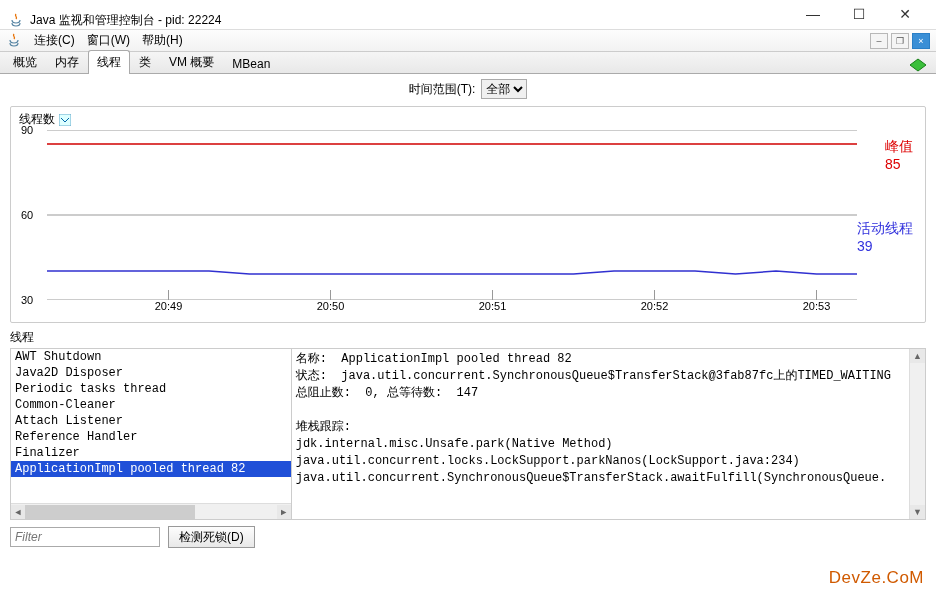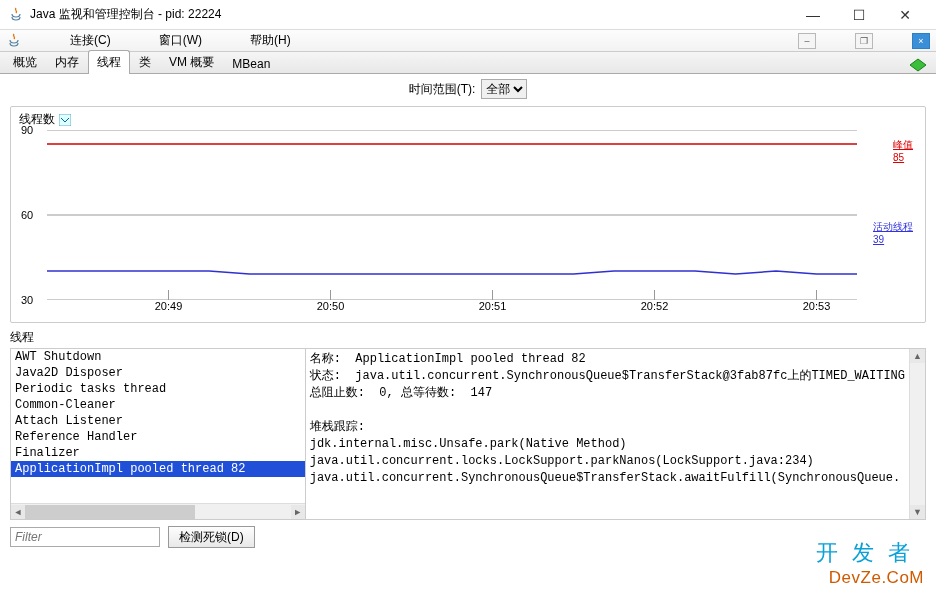--- a/index.html
+++ b/index.html
@@ -1,51 +1,51 @@
 <!DOCTYPE html>
 <html><head>
 <meta charset="utf-8">
 <style>
 * { margin: 0; padding: 0; box-sizing: border-box; }
 body { font-family: "Microsoft YaHei", Arial, sans-serif; font-size: 12px; background: #fff; width: 936px; height: 590px; overflow: hidden; position: relative; }
-.titlebar { height: 30px; display: flex; align-items: center; padding: 0 8px; border-bottom: 1px solid #ddd; }
+.titlebar { height: 30px; display: flex; align-items: flex-end; padding: 0 8px; border-bottom: 1px solid #ddd; }
 .titlebar .icon { width: 16px; height: 16px; margin-right: 6px; }
 .titlebar .title { flex: 1; font-size: 12px; }
 .titlebar .tctrl { width: 46px; height: 30px; display: flex; align-items: center; justify-content: center; font-size: 14px; color: #333; }
-.menubar { height: 22px; display: flex; align-items: center; padding: 0 6px; background: linear-gradient(#fdfdfd,#f2f2f2); border-bottom: 1px solid #ccc; gap: 36px; }
+.menubar { height: 22px; display: flex; align-items: center; padding: 0 6px; background: linear-gradient(#fdfdfd,#f2f2f2); border-bottom: 1px solid #ccc; }
 .menubar .micon { width: 16px; height: 16px; margin-right: 6px; }
 .menubar .mitem { padding: 2px 6px; font-size: 12px; }
 .menubar .spacer { flex: 1; }
 .menubar .wbtn { width: 18px; height: 16px; border: 1px solid #b8b8b8; background: #f5f5f5; margin-left: 3px; display: flex; align-items: center; justify-content: center; font-size: 9px; color: #555; }
 .tabbar { height: 22px; display: flex; align-items: flex-end; background: linear-gradient(#f5f5f5,#e8e8e8); border-bottom: 1px solid #aaa; padding: 0 4px; justify-content: center; }
 .tab { padding: 3px 8px; font-size: 12px; border: 1px solid transparent; border-bottom: none; position: relative; top: 1px; }
 .tab.active { background: #fff; border-color: #aaa; border-top-left-radius: 3px; border-top-right-radius: 3px; }
 .tabbar .spacer { flex: 1; }
 .refresh-icon { width: 20px; height: 16px; margin-right: 4px; }
 .range-row { height: 30px; display: flex; align-items: center; justify-content: center; gap: 6px; }
 .range-row select { height: 20px; font-size: 12px; border: 1px solid #aaa; background: #f0f0f0; }
 .chart-box { margin: 2px 10px; border: 1px solid #ccc; border-radius: 2px; padding: 4px 8px 6px 8px; }
 .chart-title { display: flex; align-items: center; gap: 4px; font-size: 12px; margin-bottom: 2px; }
 .chart-area { position: relative; height: 170px; margin-left: 28px; margin-right: 60px; }
 .ytick { position: absolute; left: -26px; font-size: 11px; transform: translateY(-50%); }
 .xaxis { position: relative; height: 16px; margin-left: 28px; margin-right: 60px; }
 .xtick { position: absolute; font-size: 11px; transform: translateX(-50%); }
-.legend { position: absolute; right: -56px; font-size: 10px; text-decoration: underline; }
+.legend { position: absolute; right: -56px; font-size: 14px; }
 .legend.peak { color: #d00; top: 8px; text-align: left; }
 .legend.live { color: #33d; top: 90px; text-align: left; }
 .threads-label { margin: 6px 10px 0 10px; font-size: 12px; }
 .bottom { display: flex; margin: 2px 10px; border: 1px solid #ccc; height: 172px; }
 .tlist { width: 310px; border-right: 1px solid #ccc; display: flex; flex-direction: column; }
 .tlist-items { flex: 1; overflow: hidden; position: relative; font-family: "Courier New", monospace; font-size: 12px; }
 .tlist-items .item { padding: 1px 4px; white-space: nowrap; }
 .tlist-items .item.sel { background: #2050d8; color: #fff; }
 .hscroll { height: 16px; background: #f0f0f0; border-top: 1px solid #ddd; position: relative; }
 .hscroll .thumb { position: absolute; left: 14px; height: 14px; top: 1px; background: #cdcdcd; }
 .hscroll .arr { position: absolute; width: 14px; height: 14px; top: 1px; background: #e8e8e8; display:flex; align-items:center; justify-content:center; font-size:9px; color:#666;}
-.tdetail { flex: 1; display: flex; }
+.tdetail { flex: 1; display: flex; gap: 14px; }
 .tdetail-text { flex: 1; font-family: "Courier New", monospace; font-size: 12px; padding: 2px 4px; overflow: hidden; line-height: 17px; white-space: pre; }
 .vscroll { width: 16px; background: #f0f0f0; border-left: 1px solid #ddd; position: relative; }
 .vscroll .arr { height: 14px; background: #e8e8e8; display:flex; align-items:center; justify-content:center; font-size:9px; color:#666;}
 .bottombar { display: flex; align-items: center; margin: 6px 10px; gap: 8px; }
 .bottombar input { height: 20px; width: 150px; border: 1px solid #aaa; padding: 0 4px; font-size: 12px; color: #888; font-style: italic; }
 .bottombar button { height: 22px; padding: 0 10px; font-size: 12px; border: 1px solid #999; background: linear-gradient(#fdfdfd,#e8e8e8); }
 .watermark { position: absolute; right: 12px; bottom: 2px; text-align: right; font-family: Arial; pointer-events: none; }
 .watermark .l1 { color: #0aa0d8; font-size: 22px; letter-spacing: 14px; }
 .watermark .l2 { color: #d05a00; font-size: 17px; letter-spacing: 0.5px; }
 svg.java-icon { display: inline-block; }
@@ -182,15 +182,14 @@
     </div>
   </div>
 </div>
 
 <div class="bottombar">
   <input type="text" placeholder="Filter" style="">
   <button>检测死锁(D)</button>
 </div>
 
 <div class="watermark">
-  <div class="l1">开发者</div>
   <div class="l2">DevZe.CoM</div>
 </div>
 
 </body></html>

